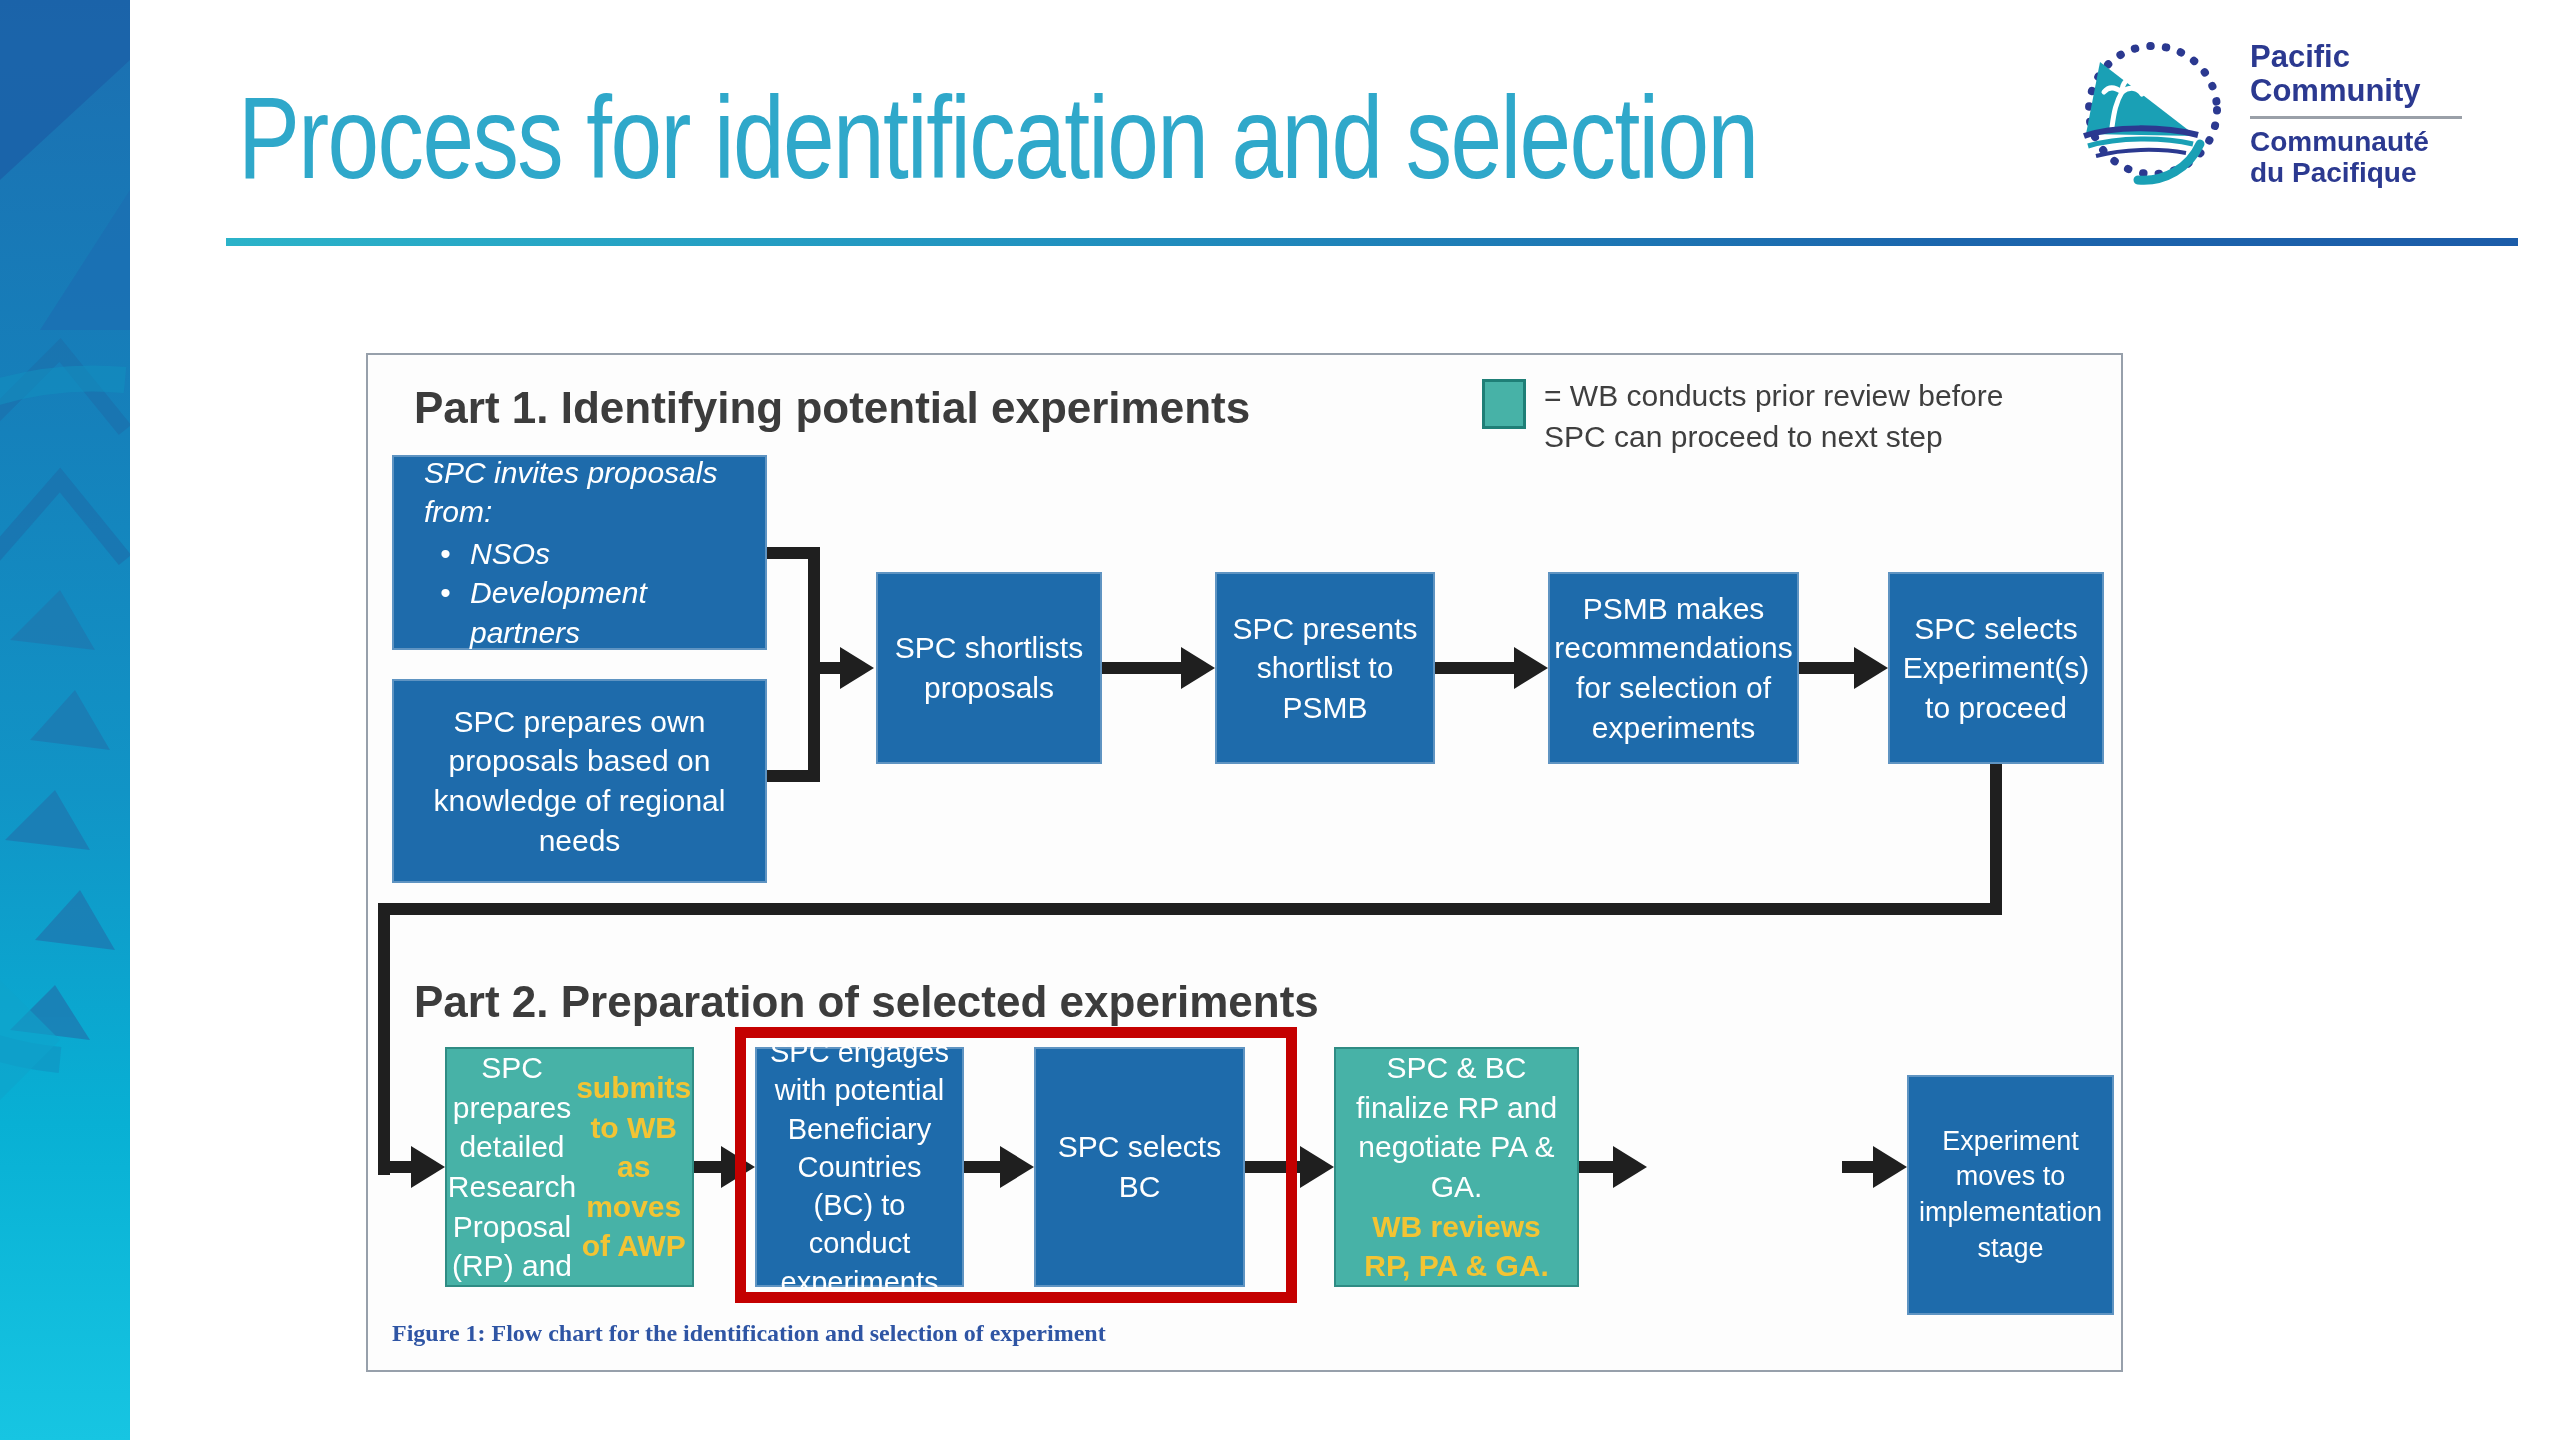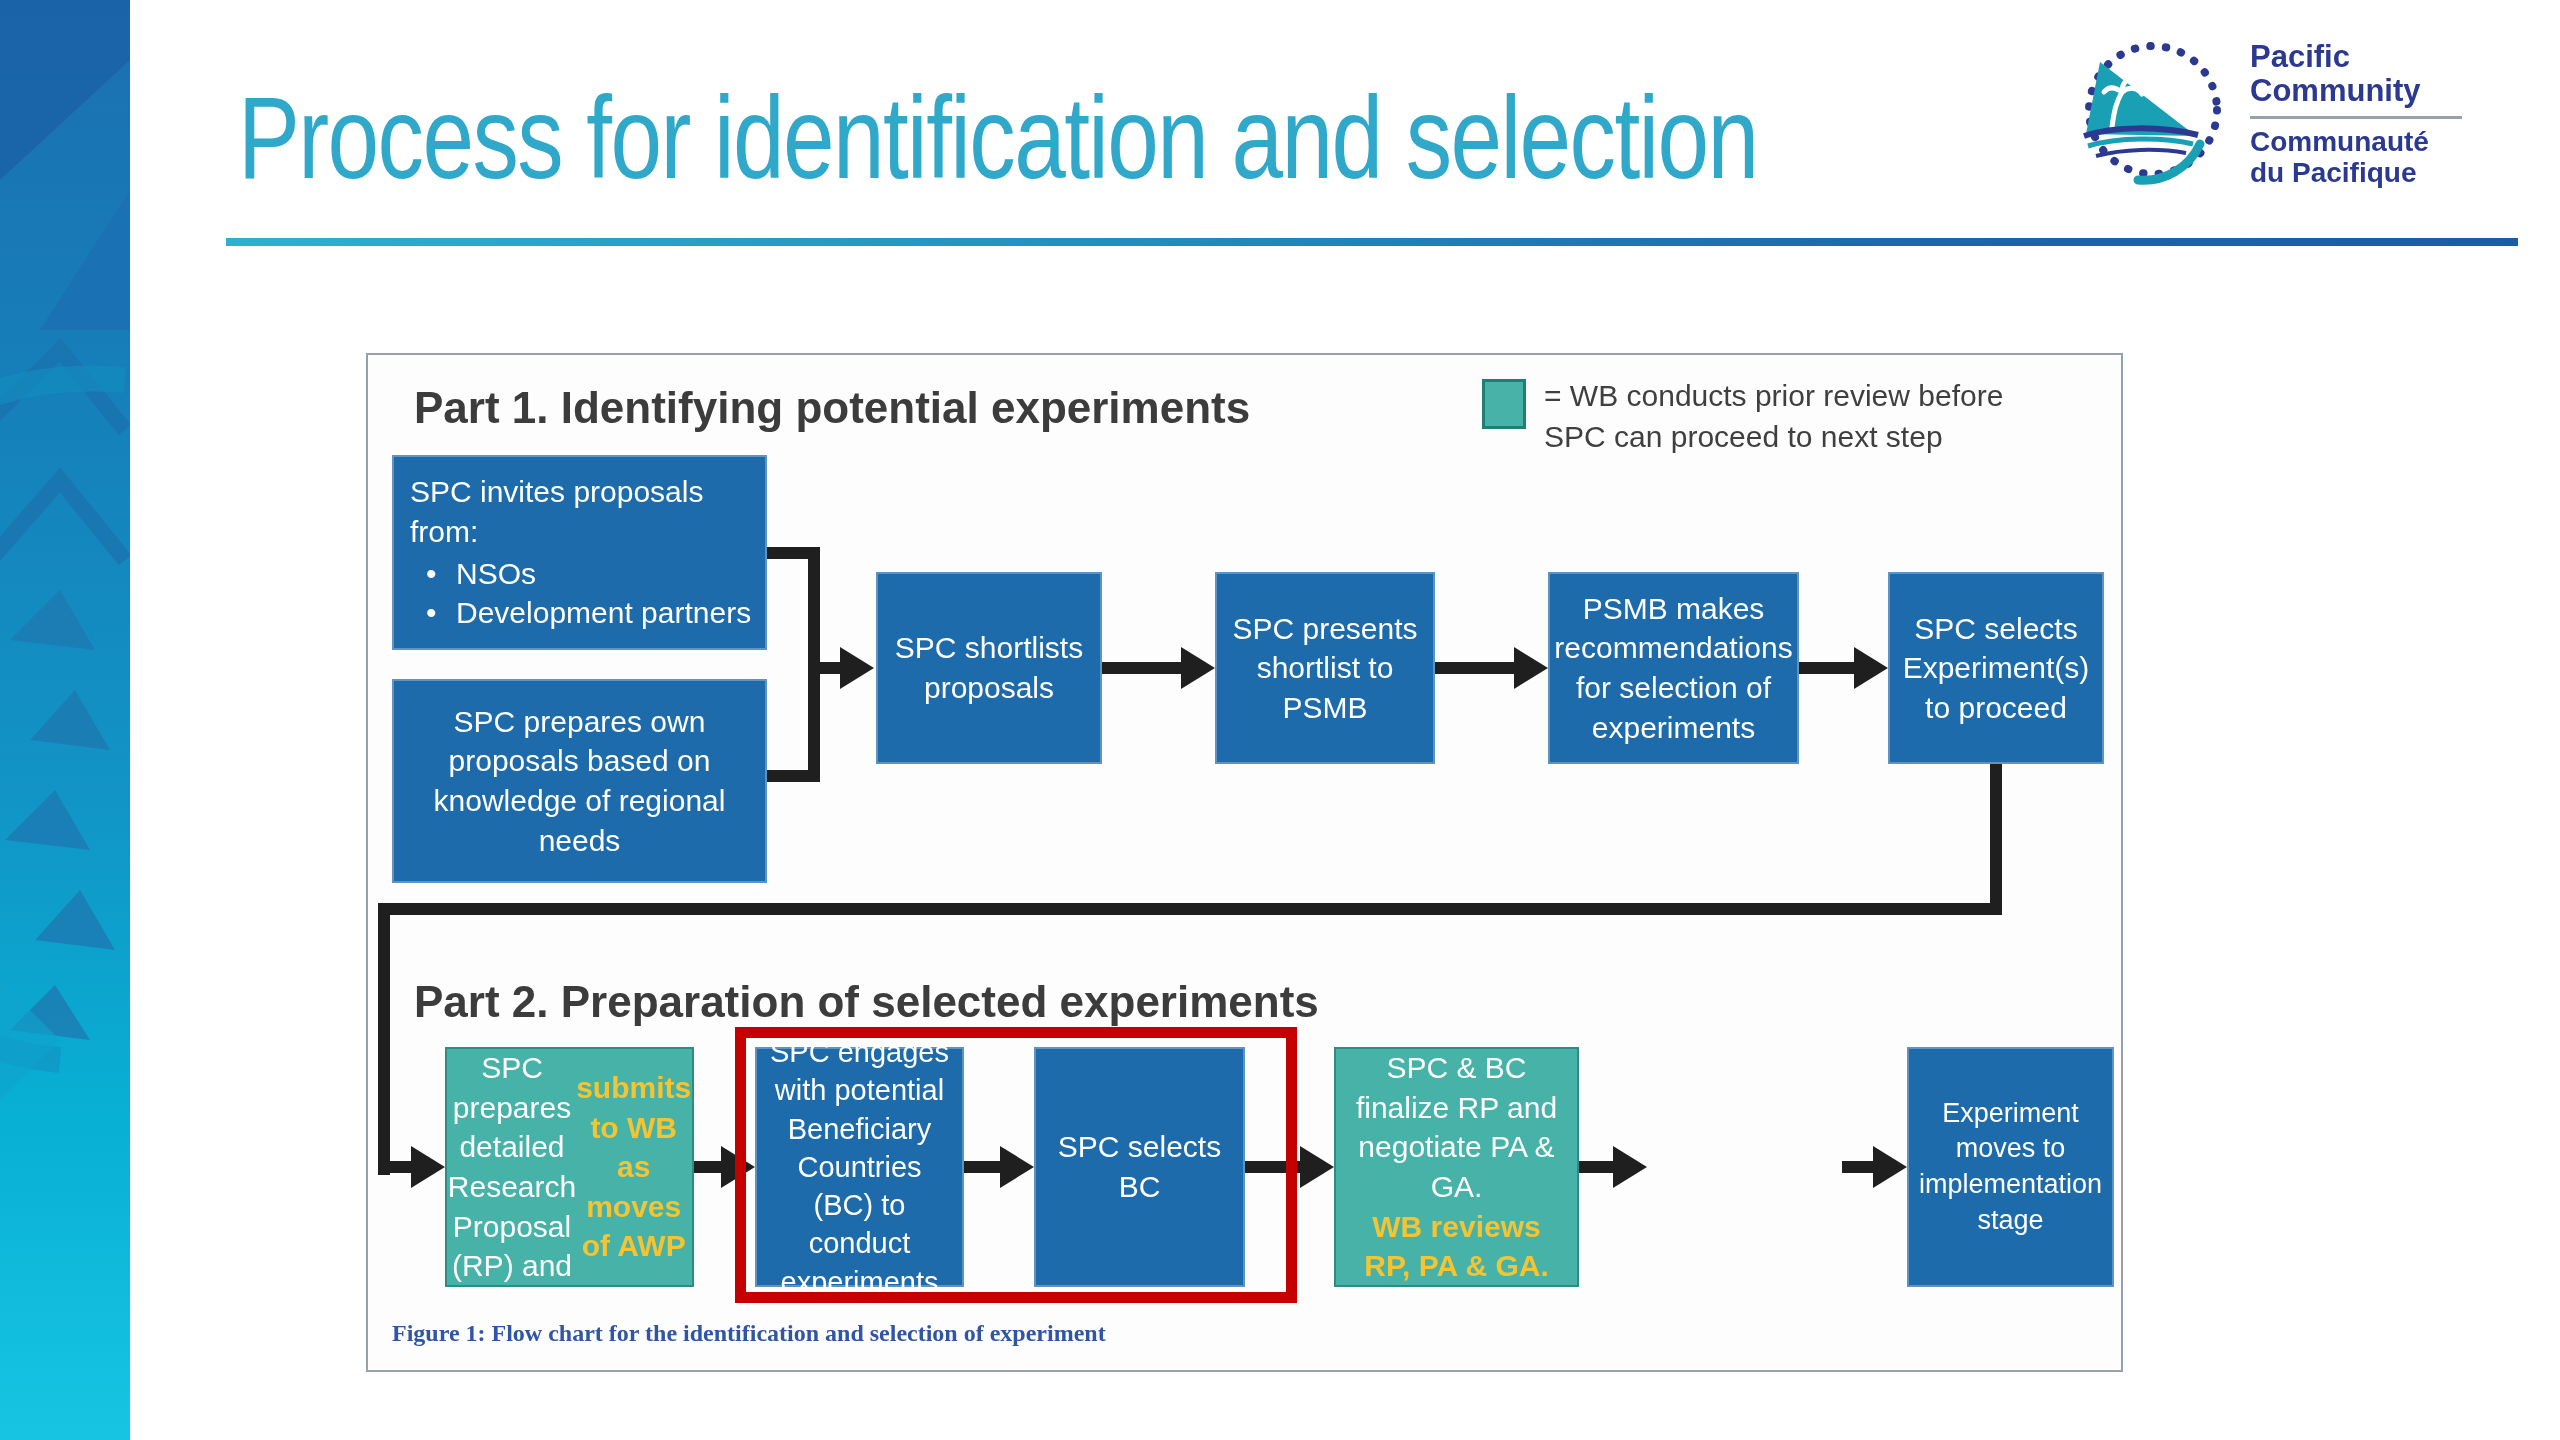--- a/index.html
+++ b/index.html
@@ -34,23 +34,23 @@
                  background:#47b2a7;border:3px solid #1f7f77;box-sizing:border-box;}
   .legend-text{position:absolute;left:1176px;top:20px;width:460px;
                font-size:30px;line-height:41px;color:#3f3f3f;}
 
   
   .fbox{position:absolute;background:#1e6bab;border:2px solid #5f94c2;box-sizing:border-box;
         color:#ffffff;display:flex;align-items:center;justify-content:center;
         text-align:center;font-size:30px;line-height:1.32;padding:8px 10px;}
   .fbox.teal{background:#47b2a7;border-color:#2f8c84;}
   .fbox .yellow{display:block;color:#f3c433;font-weight:bold;}
-  .fbox.small-text{font-size:27px;}
+  .fbox.small-text{font-size:27px;margin-top:28px;}
   .invites{flex-direction:column;align-items:flex-start;text-align:left;
-           justify-content:center;padding-left:16px;}
+           justify-content:center;padding-left:30px;font-style:italic;}
   .invites ul{margin:2px 0 0 0;padding:0 0 0 16px;list-style:none;}
   .invites li{padding-left:30px;position:relative;}
   .invites li::before{content:"•";position:absolute;left:0;top:0;}
 
   
   .hshaft{position:absolute;height:12px;background:#1f1f1f;}
   .vshaft{position:absolute;width:12px;background:#1f1f1f;}
   .ahead{position:absolute;width:0;height:0;border-top:21px solid transparent;
          border-bottom:21px solid transparent;border-left:34px solid #1f1f1f;}
 

